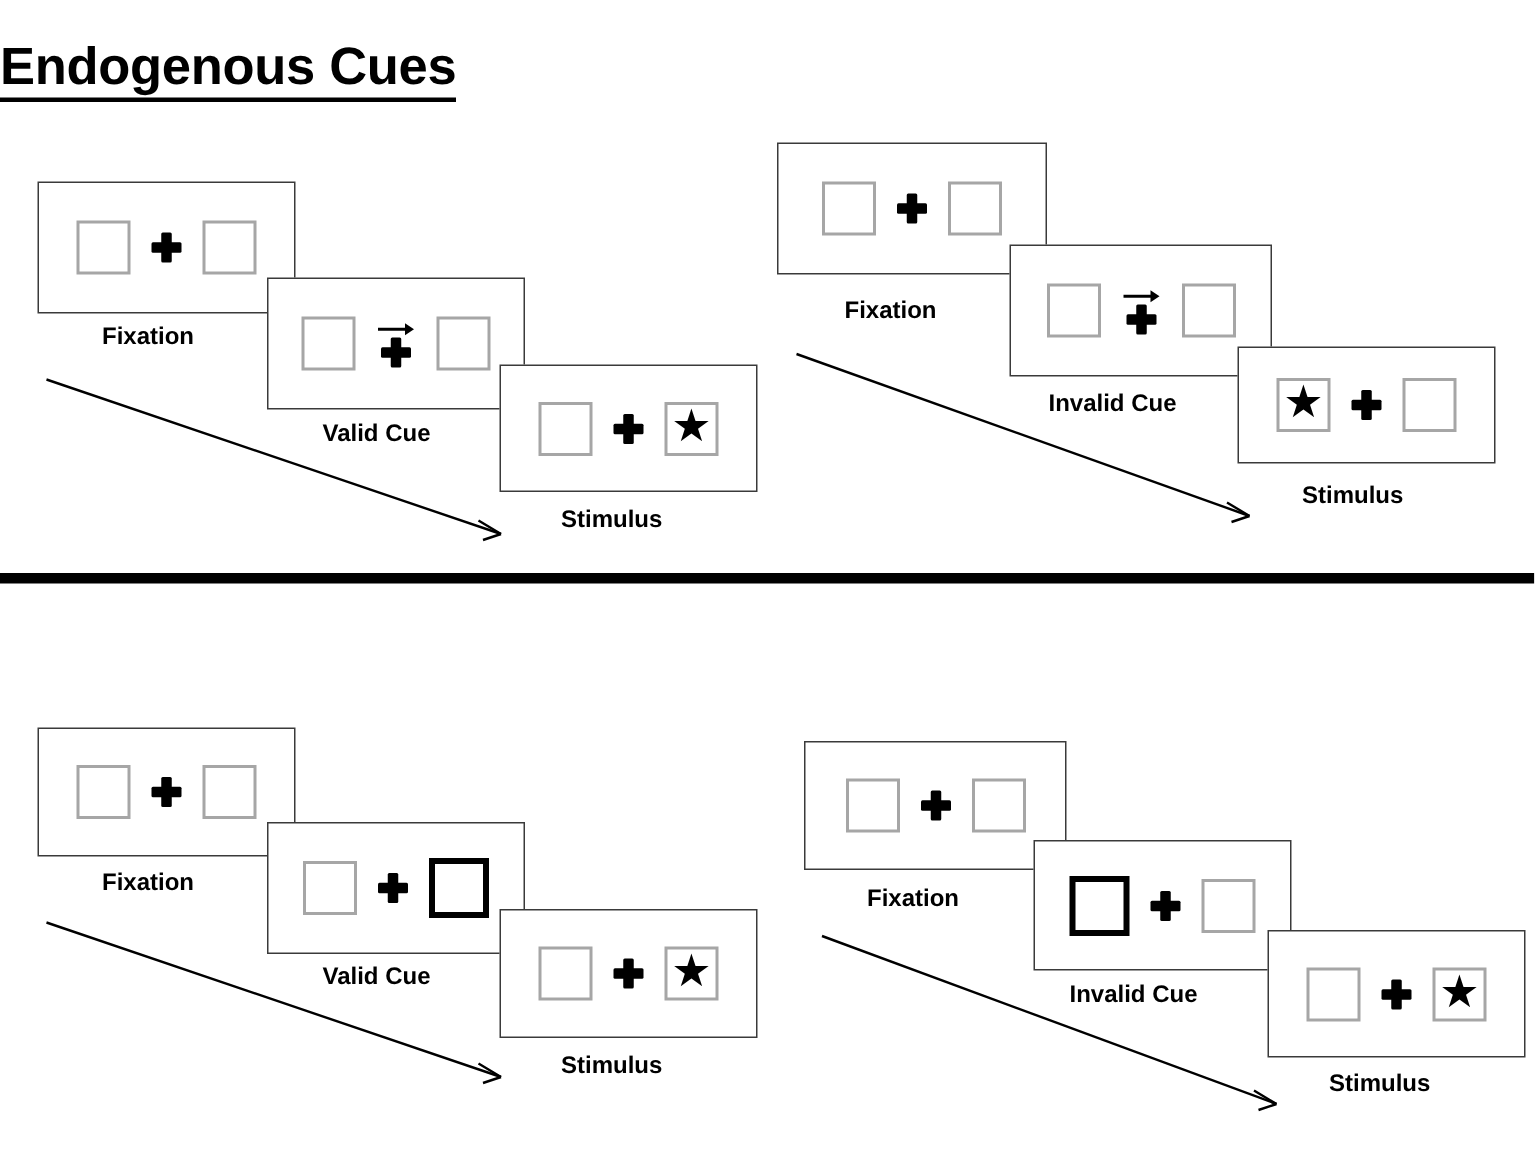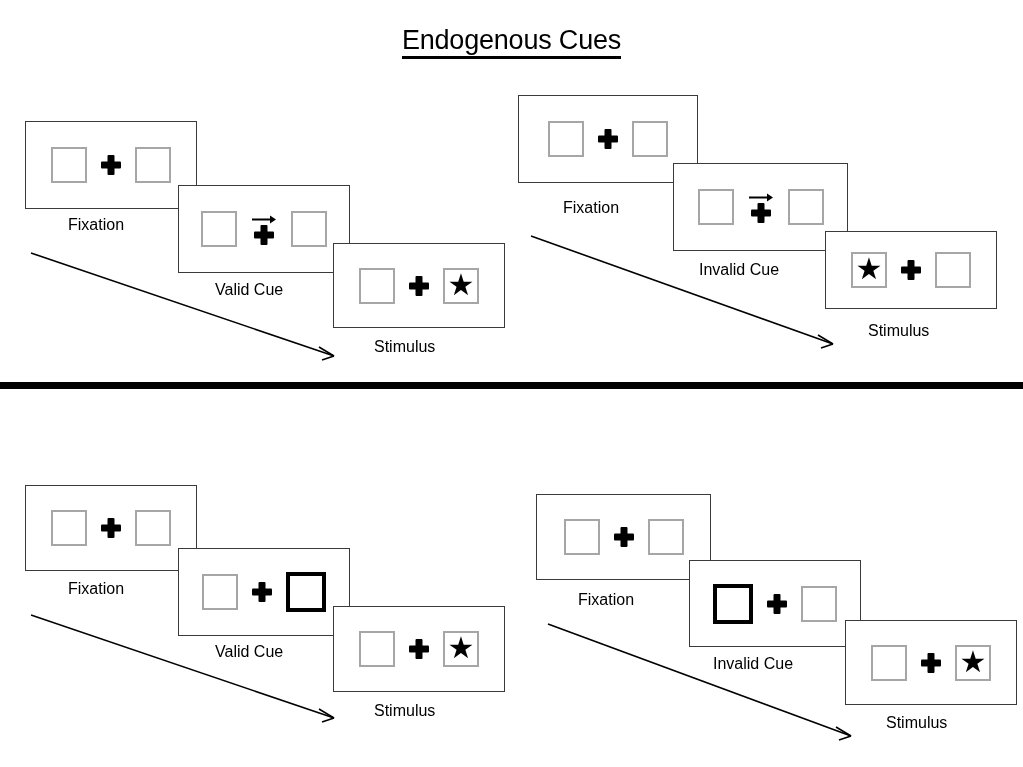--- a/index.html
+++ b/index.html
@@ -15,23 +15,22 @@
     width: 1023px;
     height: 767px;
     background: #ffffff;
     overflow: hidden;
   }
 
   
   .section-title {
     position: absolute;
     width: 100%;
-    text-align: center;
-    font-size: 27px;
-    font-weight: normal;
+    font-size: 35px;
+    font-weight: bold;
     color: #000000;
     letter-spacing: -0.2px;
   }
   .section-title span {
     border-bottom: 3px solid #000000;
     padding-bottom: 1px;
   }
 
   
   .divider {
@@ -122,21 +121,21 @@
     flex: 0 0 auto;
   }
   .centre-stack .arrow-cue {
     margin-bottom: 1px;
   }
 
   
   .caption {
     position: absolute;
     font-size: 16px;
-    font-weight: normal;
+    font-weight: bold;
     color: #000000;
     white-space: nowrap;
     z-index: 3;
   }
 
   
   .flow-arrow {
     position: absolute;
     z-index: 1;
     overflow: visible;

